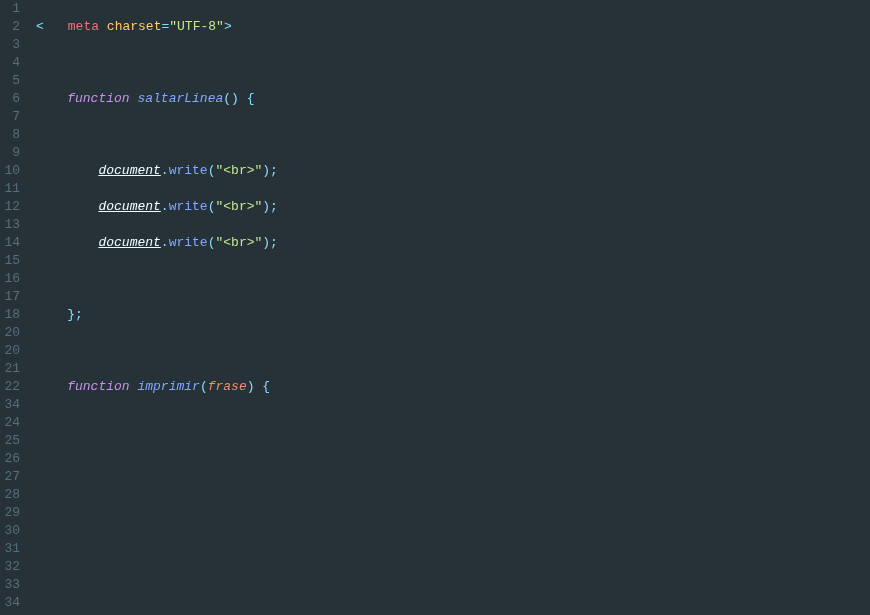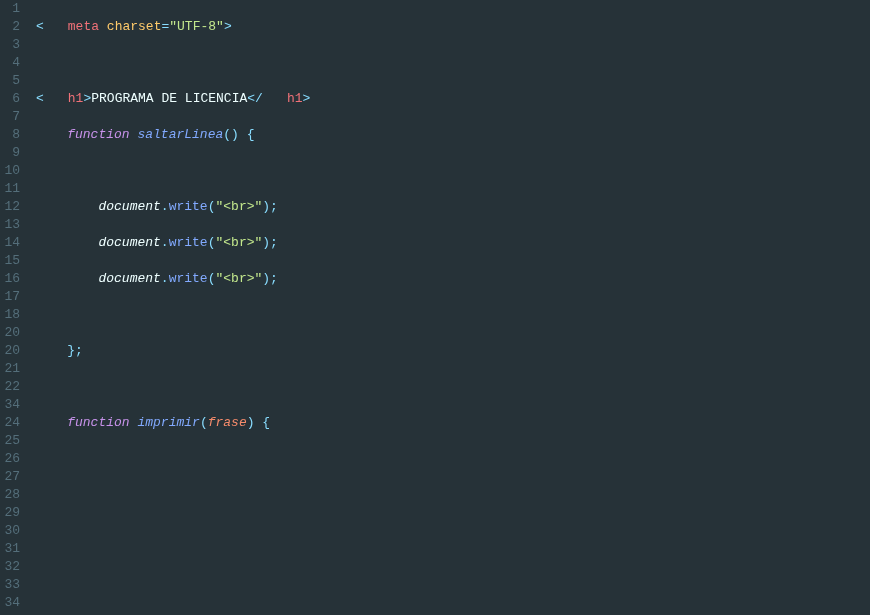--- a/index.html
+++ b/index.html
@@ -38,21 +38,21 @@
   .bracket  { color: #89ddff; }
   .attr     { color: #ffcb6b; }
   .op       { color: #89ddff; }
   .string   { color: #c3e88d; }
   .plain    { color: #eeffff; }
   .kw       { color: #c792ea; font-style: italic; }
   .fnname   { color: #82aaff; font-style: italic; }
   .fncall   { color: #82aaff; }
   .param    { color: #f78c6c; font-style: italic; }
   .var      { color: #eeffff; }
-  .obj      { color: #eeffff; font-style: italic; }
+  .obj      { color: #eeffff; font-style: italic; text-decoration: underline; }
   .punc     { color: #89ddff; }
 </style>
 </head>
 <body>
 
 <div class="editor">
   <div class="gutter">
       <div>1</div>
       <div>2</div>
       <div>3</div>
@@ -84,21 +84,20 @@
       <div>29</div>
       <div>30</div>
       <div>31</div>
       <div>32</div>
       <div>33</div>
       <div>34</div>
     </div>
   <div class="code">
 <div class="line"><span class="bracket">&lt;</span><span class="tag">meta</span> <span class="attr">charset</span><span class="op">=</span><span class="string">"UTF-8"</span><span class="bracket">&gt;</span></div>
 <div class="line"></div>
-<div class="line"><span class="bracket">&lt;</span><span class="tag">h1</span><span class="bracket">&gt;</span><span class="plain">PROGRAMA DE LICENCIA</span><span class="bracket">&lt;/</span><span class="tag">h1</span><span class="bracket">&gt;</span></div>
 <div class="line">    <span class="kw">function</span> <span class="fnname">saltarLinea</span><span class="punc">()</span> <span class="punc">{</span></div>
 <div class="line"></div>
 <div class="line">        <span class="obj">document</span><span class="punc">.</span><span class="fncall">write</span><span class="punc">(</span><span class="string">"&lt;br&gt;"</span><span class="punc">);</span></div>
 <div class="line">        <span class="obj">document</span><span class="punc">.</span><span class="fncall">write</span><span class="punc">(</span><span class="string">"&lt;br&gt;"</span><span class="punc">);</span></div>
 <div class="line">        <span class="obj">document</span><span class="punc">.</span><span class="fncall">write</span><span class="punc">(</span><span class="string">"&lt;br&gt;"</span><span class="punc">);</span></div>
 <div class="line"></div>
 <div class="line">    <span class="punc">};</span></div>
 <div class="line"></div>
 <div class="line">    <span class="kw">function</span> <span class="fnname">imprimir</span><span class="punc">(</span><span class="param">frase</span><span class="punc">)</span> <span class="punc">{</span></div>
 <div class="line"></div>

